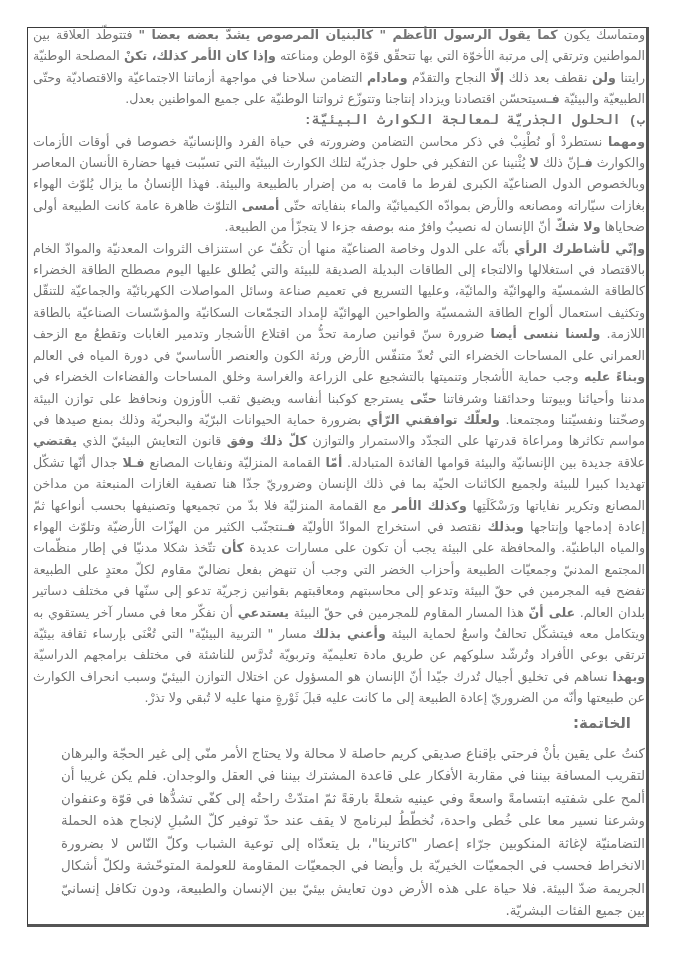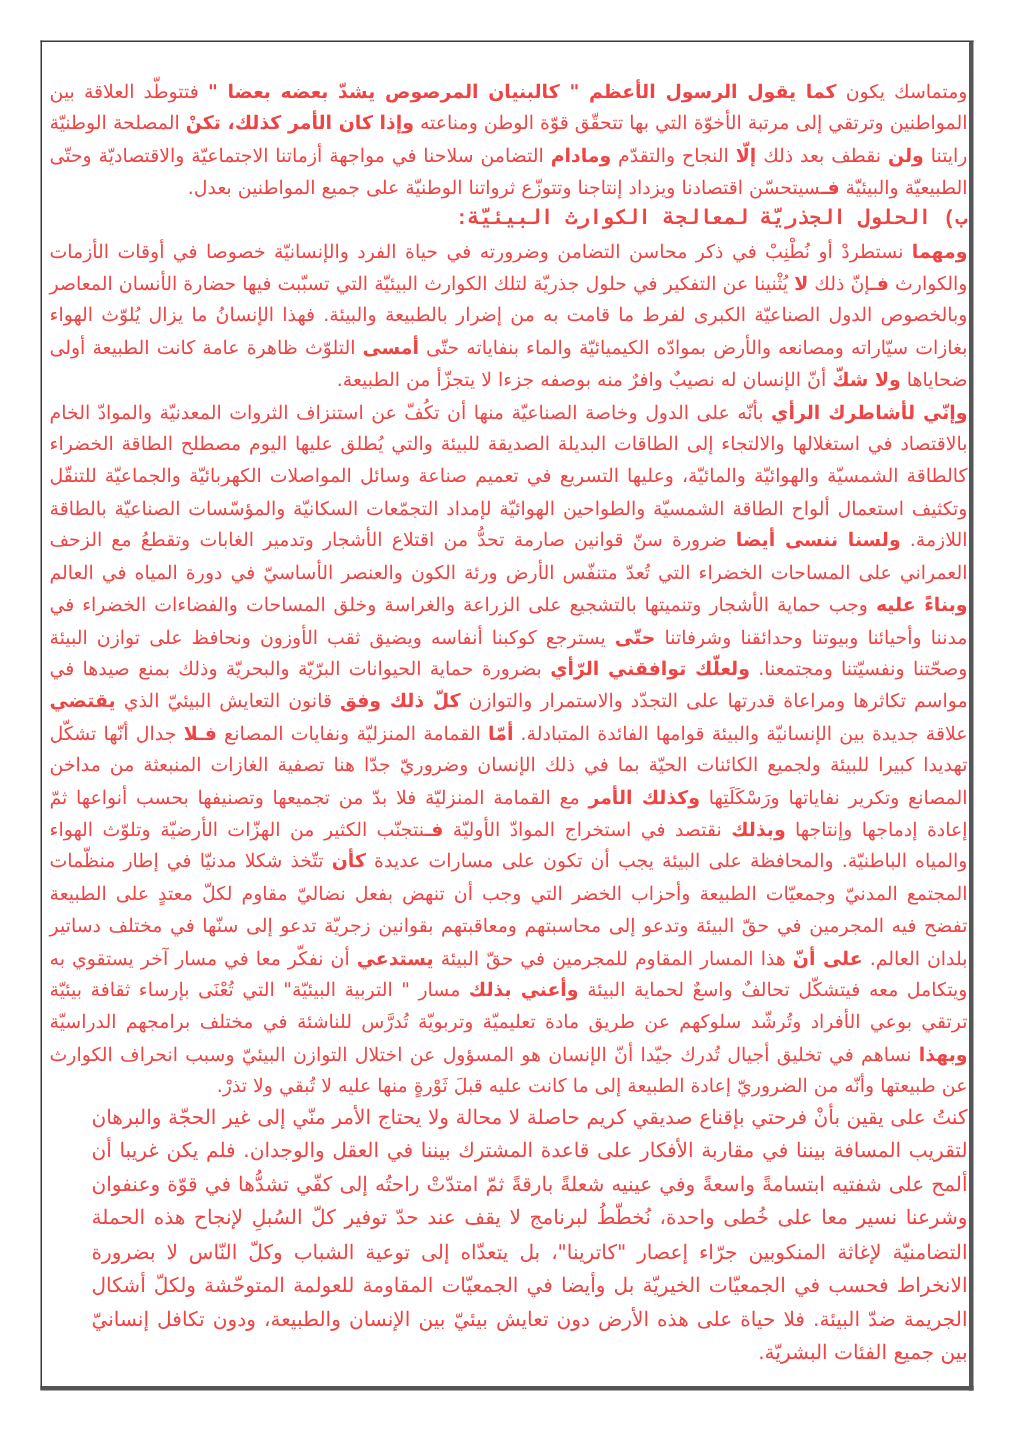--- a/index.html
+++ b/index.html
@@ -9,26 +9,26 @@
     left: 27px; top: 27px;
     width: 622px; height: 900px;
     border: 1px solid #3a3a3a;
     border-right: 3px solid #555;
     border-bottom: 3px solid #555;
     box-sizing: border-box;
     background: #fff;
   }
   .content {
     position: absolute;
-    left: 33px; top: 50px;
+    left: 33px; top: 24px;
     width: 612px;
     direction: rtl;
     text-align: justify;
     font-family: "DejaVu Sans", sans-serif;
-    color: #ef4444;
+    color: #737373;
   }
   .p {
     font-size: 12.6px;
     line-height: 21.4px;
     margin: 0;
     text-align-last: right;
     letter-spacing: -0.2px;
   }
   .p b { font-weight: bold; }
   .h {
@@ -56,14 +56,15 @@
 </head>
 <body>
 
 <div class="page-frame"></div>
 
 <div class="content">
   <p class="p"><span>ومتماسك يكون </span><b>كما يقول الرسول الأعظم " كالبنيان المرصوص يشدّ بعضه بعضا "</b><span> فتتوطّد العلاقة بين المواطنين وترتقي إلى مرتبة الأخوّة التي بها تتحقّق قوّة الوطن ومناعته </span><b>وإذا كان الأمر كذلك، تكنْ</b><span> المصلحة الوطنيّة رايتنا </span><b>ولن</b><span> نقطف بعد ذلك </span><b>إلّا</b><span> النجاح والتقدّم </span><b>ومادام</b><span> التضامن سلاحنا في مواجهة أزماتنا الاجتماعيّة والاقتصاديّة وحتّى الطبيعيّة والبيئيّة </span><b>فـ</b><span>سيتحسّن اقتصادنا ويزداد إنتاجنا وتتوزّع ثرواتنا الوطنيّة على جميع المواطنين بعدل.</span></p>
   <p class="h">ب) الحلول الجذريّة لمعالجة الكوارث البيئيّة:</p>
   <p class="p"><b>ومهما</b><span> نستطردْ أو نُطْنِبْ في ذكر محاسن التضامن وضرورته في حياة الفرد والإنسانيّة خصوصا في أوقات الأزمات والكوارث </span><b>فـ</b><span>إنّ ذلك </span><b>لا</b><span> يُثْنينا عن التفكير في حلول جذريّة لتلك الكوارث البيئيّة التي تسبّبت فيها حضارة الأنسان المعاصر وبالخصوص الدول الصناعيّة الكبرى لفرط ما قامت به من إضرار بالطبيعة والبيئة. فهذا الإنسانُ ما يزال يُلوّث الهواء بغازات سيّاراته ومصانعه والأرض بموادّه الكيميائيّة والماء بنفاياته حتّى </span><b>أمسى</b><span> التلوّث ظاهرة عامة كانت الطبيعة أولى ضحاياها </span><b>ولا شكّ</b><span> أنّ الإنسان له نصيبٌ وافرٌ منه بوصفه جزءا لا يتجزّأ من الطبيعة.</span></p>
   <p class="p"><b>وإنّي لأشاطرك الرأي</b><span> بأنّه على الدول وخاصة الصناعيّة منها أن تكُفّ عن استنزاف الثروات المعدنيّة والموادّ الخام بالاقتصاد في استغلالها والالتجاء إلى الطاقات البديلة الصديقة للبيئة والتي يُطلق عليها اليوم مصطلح الطاقة الخضراء كالطاقة الشمسيّة والهوائيّة والمائيّة، وعليها التسريع في تعميم صناعة وسائل المواصلات الكهربائيّة والجماعيّة للتنقّل وتكثيف استعمال ألواح الطاقة الشمسيّة والطواحين الهوائيّة لإمداد التجمّعات السكانيّة والمؤسّسات الصناعيّة بالطاقة اللازمة. </span><b>ولسنا ننسى أيضا</b><span> ضرورة سنّ قوانين صارمة تحدُّ من اقتلاع الأشجار وتدمير الغابات وتقطعُ مع الزحف العمراني على المساحات الخضراء التي تُعدّ متنفّس الأرض ورئة الكون والعنصر الأساسيّ في دورة المياه في العالم </span><b>وبناءً عليه</b><span> وجب حماية الأشجار وتنميتها بالتشجيع على الزراعة والغراسة وخلق المساحات والفضاءات الخضراء في مدننا وأحيائنا وبيوتنا وحدائقنا وشرفاتنا </span><b>حتّى</b><span> يسترجع كوكبنا أنفاسه ويضيق ثقب الأوزون ونحافظ على توازن البيئة وصحّتنا ونفسيّتنا ومجتمعنا. </span><b>ولعلّك توافقني الرّأي</b><span> بضرورة حماية الحيوانات البرّيّة والبحريّة وذلك بمنع صيدها في مواسم تكاثرها ومراعاة قدرتها على التجدّد والاستمرار والتوازن </span><b>كلّ ذلك وفق</b><span> قانون التعايش البيئيّ الذي </span><b>يقتضي</b><span> علاقة جديدة بين الإنسانيّة والبيئة قوامها الفائدة المتبادلة. </span><b>أمّا</b><span> القمامة المنزليّة ونفايات المصانع </span><b>فـلا</b><span> جدال أنّها تشكّل تهديدا كبيرا للبيئة ولجميع الكائنات الحيّة بما في ذلك الإنسان وضروريّ جدّا هنا تصفية الغازات المنبعثة من مداخن المصانع وتكرير نفاياتها ورَسْكَلَتِها </span><b>وكذلك الأمر</b><span> مع القمامة المنزليّة فلا بدّ من تجميعها وتصنيفها بحسب أنواعها ثمّ إعادة إدماجها وإنتاجها </span><b>وبذلك</b><span> نقتصد في استخراج الموادّ الأوليّة </span><b>فـ</b><span>نتجنّب الكثير من الهزّات الأرضيّة وتلوّث الهواء والمياه الباطنيّة. والمحافظة على البيئة يجب أن تكون على مسارات عديدة </span><b>كأن</b><span> تتّخذ شكلا مدنيّا في إطار منظّمات المجتمع المدنيّ وجمعيّات الطبيعة وأحزاب الخضر التي وجب أن تنهض بفعل نضاليّ مقاوم لكلّ معتدٍ على الطبيعة تفضح فيه المجرمين في حقّ البيئة وتدعو إلى محاسبتهم ومعاقبتهم بقوانين زجريّة تدعو إلى سنّها في مختلف دساتير بلدان العالم. </span><b>على أنّ</b><span> هذا المسار المقاوم للمجرمين في حقّ البيئة </span><b>يستدعي</b><span> أن نفكّر معا في مسار آخر يستقوي به ويتكامل معه فيتشكّل تحالفٌ واسعٌ لحماية البيئة </span><b>وأعني بذلك</b><span> مسار " التربية البيئيّة" التي تُعْنَى بإرساء ثقافة بيئيّة ترتقي بوعي الأفراد وتُرشّد سلوكهم عن طريق مادة تعليميّة وتربويّة تُدرَّس للناشئة في مختلف برامجهم الدراسيّة </span><b>وبهذا</b><span> نساهم في تخليق أجيال تُدرك جيّدا أنّ الإنسان هو المسؤول عن اختلال التوازن البيئيّ وسبب انحراف الكوارث عن طبيعتها وأنّه من الضروريّ إعادة الطبيعة إلى ما كانت عليه قبلَ ثَوْرةٍ منها عليه لا تُبقي ولا تذرْ.</span></p>
+  <p class="conclusion-title">الخاتمة:</p>
   <p class="bold-para">كنتُ على يقين بأنْ فرحتي بإقناع صديقي كريم حاصلة لا محالة ولا يحتاج الأمر منّي إلى غير الحجّة والبرهان لتقريب المسافة بيننا في مقاربة الأفكار على قاعدة المشترك بيننا في العقل والوجدان. فلم يكن غريبا أن ألمح على شفتيه ابتسامةً واسعةً وفي عينيه شعلةً بارقةً ثمّ امتدّتْ راحتُه إلى كفّي تشدُّها في قوّة وعنفوان وشرعنا نسير معا على خُطى واحدة، نُخطّطُ لبرنامج لا يقف عند حدّ توفير كلّ السُبلِ لإنجاح هذه الحملة التضامنيّة لإغاثة المنكوبين جرّاء إعصار "كاترينا"، بل يتعدّاه إلى توعية الشباب وكلّ النّاس لا بضرورة الانخراط فحسب في الجمعيّات الخيريّة بل وأيضا في الجمعيّات المقاومة للعولمة المتوحّشة ولكلّ أشكال الجريمة ضدّ البيئة. فلا حياة على هذه الأرض دون تعايش بيئيّ بين الإنسان والطبيعة، ودون تكافل إنسانيّ بين جميع الفئات البشريّة.</p>
 </div>
 
 </body></html>

